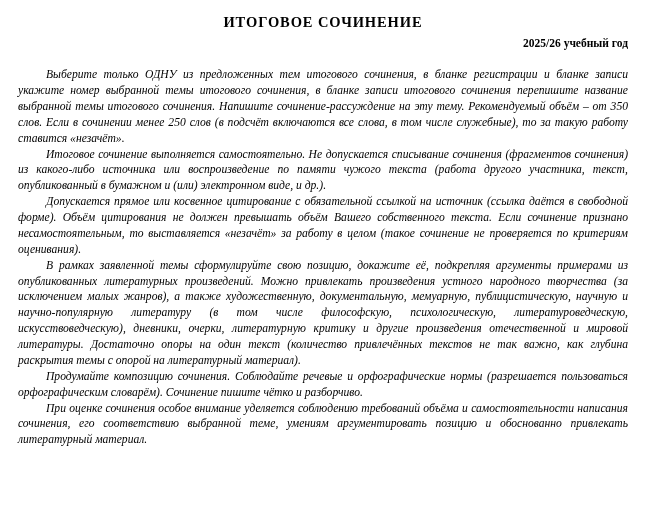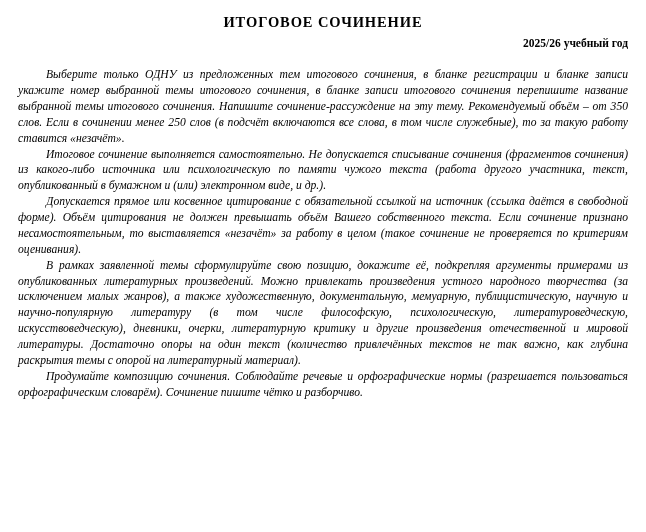--- a/index.html
+++ b/index.html
@@ -55,19 +55,20 @@
 </head>
 <body>
 
 <div class="page">
 
   <div class="doc-title">ИТОГОВОЕ СОЧИНЕНИЕ</div>
   <div class="doc-subtitle">2025/26 учебный год</div>
 
   <div class="body-text">
     <p class="para">Выберите только ОДНУ из предложенных тем итогового сочинения, в бланке регистрации и бланке записи укажите номер выбранной темы итогового сочинения, в бланке записи итогового сочинения перепишите название выбранной темы итогового сочинения. Напишите сочинение-рассуждение на эту тему. Рекомендуемый объём – от 350 слов. Если в сочинении менее 250 слов (в подсчёт включаются все слова, в том числе служебные), то за такую работу ставится «незачёт».</p>
-    <p class="para">Итоговое сочинение выполняется самостоятельно. Не допускается списывание сочинения (фрагментов сочинения) из какого-либо источника или психологическую по памяти чужого текста (работа другого участника, текст, опубликованный в бумажном и (или) электронном виде, и др.).</p>
+    <p class="para">Итоговое сочинение выполняется самостоятельно. Не допускается списывание сочинения (фрагментов сочинения) из какого-либо источника или воспроизведение по памяти чужого текста (работа другого участника, текст, опубликованный в бумажном и (или) электронном виде, и др.).</p>
     <p class="para">Допускается прямое или косвенное цитирование с обязательной ссылкой на источник (ссылка даётся в свободной форме). Объём цитирования не должен превышать объём Вашего собственного текста. Если сочинение признано несамостоятельным, то выставляется «незачёт» за работу в целом (такое сочинение не проверяется по критериям оценивания).</p>
     <p class="para">В рамках заявленной темы сформулируйте свою позицию, докажите её, подкрепляя аргументы примерами из опубликованных литературных произведений. Можно привлекать произведения устного народного творчества (за исключением малых жанров), а также художественную, документальную, мемуарную, публицистическую, научную и научно-популярную литературу (в том числе философскую, психологическую, литературоведческую, искусствоведческую), дневники, очерки, литературную критику и другие произведения отечественной и мировой литературы. Достаточно опоры на один текст (количество привлечённых текстов не так важно, как глубина раскрытия темы с опорой на литературный материал).</p>
     <p class="para">Продумайте композицию сочинения. Соблюдайте речевые и орфографические нормы (разрешается пользоваться орфографическим словарём). Сочинение пишите чётко и разборчиво.</p>
+    <p class="para">При оценке сочинения особое внимание уделяется соблюдению требований объёма и самостоятельности написания сочинения, его соответствию выбранной теме, умениям аргументировать позицию и обоснованно привлекать литературный материал.</p>
   </div>
 
 </div>
 
 </body></html>

